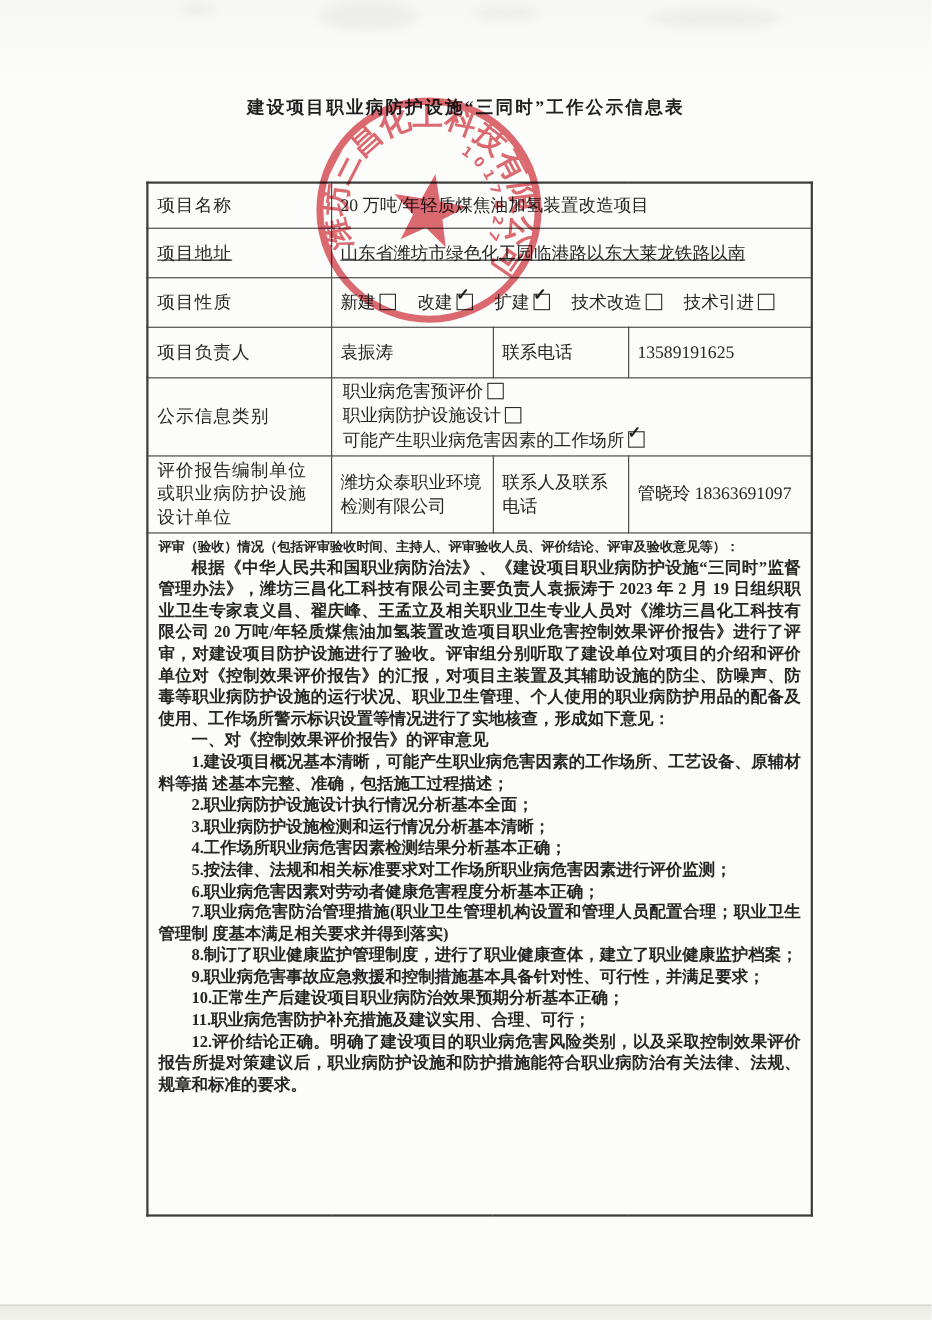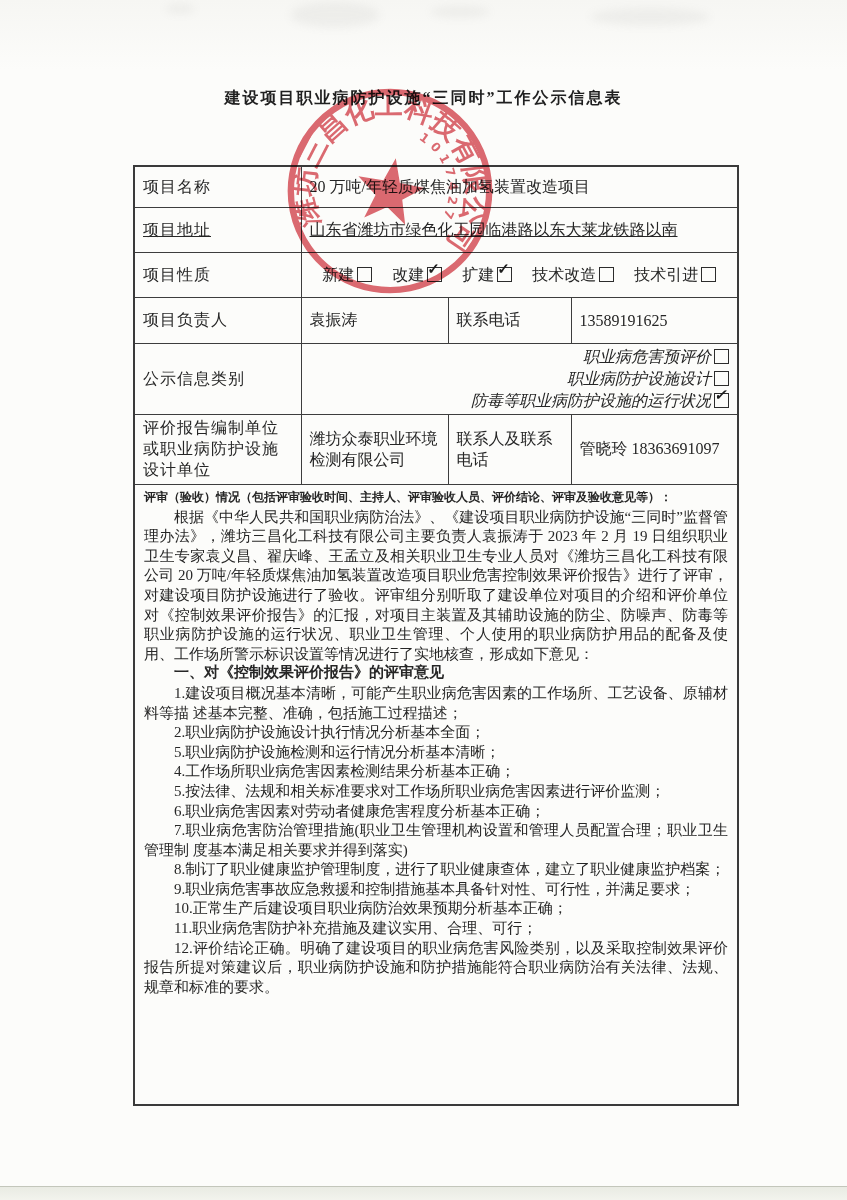--- a/index.html
+++ b/index.html
@@ -34,26 +34,26 @@
   tr.r2 td{height:40px;text-decoration:underline;}
   tr.r3 td{height:40px;}
   tr.r4 td{height:41px;}
   tr.r5 td{height:66px;}
   tr.r6 td{height:65px;}
   tr.r7 td{height:616px;vertical-align:top;}
   
   .cb{display:inline-block;width:13px;height:13px;border:1.5px solid #2c2c2c;margin-left:3px;
       position:relative;top:2px;background:transparent;}
   .cb.checked::after{content:"✓";position:absolute;left:-1px;top:-6px;font-size:15px;font-weight:700;color:#1d1d1d;line-height:1;}
-  .opts-inline{display:flex;justify-content:center;gap:20px;}
-  .opts-block{text-align:right;padding-left:2px;font-style:italic;}
+  .opts-inline{display:flex;justify-content:flex-start;gap:20px;}
+  .opts-block{text-align:left;padding-left:2px;}
   .opts-block .opt{display:block;line-height:22px;}
   
   .review{padding:3px 9px 0 9px;text-align:left;}
-  .rp{margin:0;font-size:15px;line-height:19.6px;text-align:justify;}
+  .rp{margin:0;font-size:15px;line-height:19.6px;text-align:justify;font-weight:bold;}
   .rp.header{font-weight:700;font-size:12px;}
   .rp.indent{text-indent:2em;}
   .rp.bold-indent{text-indent:2em;font-weight:700;font-family:Liberation Mono, monospace;}
   
   .stamp{position:absolute;left:282px;top:83px;width:216px;height:216px;
     opacity:.8;mix-blend-mode:multiply;transform:rotate(10deg);pointer-events:none;}
 </style>
 </head>
 <body>
 
@@ -99,38 +99,38 @@
       <td class="val">袁振涛</td>
       <td class="val">联系电话</td>
       <td class="val">13589191625</td>
     </tr>
     <tr class="r5">
       <td class="lab">公示信息类别</td>
       <td colspan="3">
         <div class="opts-block">
               <span class="opt"><span>职业病危害预评价</span><span class="cb"></span></span>
               <span class="opt"><span>职业病防护设施设计</span><span class="cb"></span></span>
-              <span class="opt"><span>防毒等职业病防护设施的运行状况</span><span class="cb checked"></span></span>
+              <span class="opt"><span>可能产生职业病危害因素的工作场所</span><span class="cb checked"></span></span>
             </div>
       </td>
     </tr>
     <tr class="r6">
       <td class="lab">评价报告编制单位或职业病防护设施设计单位</td>
       <td class="val">潍坊众泰职业环境检测有限公司</td>
       <td class="val">联系人及联系电话</td>
       <td class="val">管晓玲 18363691097</td>
     </tr>
     <tr class="r7">
       <td colspan="4" class="review">
             <p class="rp header">评审（验收）情况（包括评审验收时间、主持人、评审验收人员、评价结论、评审及验收意见等）：</p>
             <p class="rp indent">根据《中华人民共和国职业病防治法》、《建设项目职业病防护设施“三同时”监督管理办法》，潍坊三昌化工科技有限公司主要负责人袁振涛于 2023 年 2 月 19 日组织职业卫生专家袁义昌、翟庆峰、王孟立及相关职业卫生专业人员对《潍坊三昌化工科技有限公司 20 万吨/年轻质煤焦油加氢装置改造项目职业危害控制效果评价报告》进行了评审，对建设项目防护设施进行了验收。评审组分别听取了建设单位对项目的介绍和评价单位对《控制效果评价报告》的汇报，对项目主装置及其辅助设施的防尘、防噪声、防毒等职业病防护设施的运行状况、职业卫生管理、个人使用的职业病防护用品的配备及使用、工作场所警示标识设置等情况进行了实地核查，形成如下意见：</p>
             <p class="rp bold-indent">一、对《控制效果评价报告》的评审意见</p>
             <p class="rp indent">1.建设项目概况基本清晰，可能产生职业病危害因素的工作场所、工艺设备、原辅材料等描 述基本完整、准确，包括施工过程描述；</p>
             <p class="rp indent">2.职业病防护设施设计执行情况分析基本全面；</p>
-            <p class="rp indent">5.职业病防护设施检测和运行情况分析基本清晰；</p>
+            <p class="rp indent">3.职业病防护设施检测和运行情况分析基本清晰；</p>
             <p class="rp indent">4.工作场所职业病危害因素检测结果分析基本正确；</p>
             <p class="rp indent">5.按法律、法规和相关标准要求对工作场所职业病危害因素进行评价监测；</p>
             <p class="rp indent">6.职业病危害因素对劳动者健康危害程度分析基本正确；</p>
             <p class="rp indent">7.职业病危害防治管理措施(职业卫生管理机构设置和管理人员配置合理；职业卫生管理制 度基本满足相关要求并得到落实)</p>
             <p class="rp indent">8.制订了职业健康监护管理制度，进行了职业健康查体，建立了职业健康监护档案；</p>
             <p class="rp indent">9.职业病危害事故应急救援和控制措施基本具备针对性、可行性，并满足要求；</p>
             <p class="rp indent">10.正常生产后建设项目职业病防治效果预期分析基本正确；</p>
             <p class="rp indent">11.职业病危害防护补充措施及建议实用、合理、可行；</p>
             <p class="rp indent">12.评价结论正确。明确了建设项目的职业病危害风险类别，以及采取控制效果评价报告所提对策建议后，职业病防护设施和防护措施能符合职业病防治有关法律、法规、规章和标准的要求。</p>
           </td>

